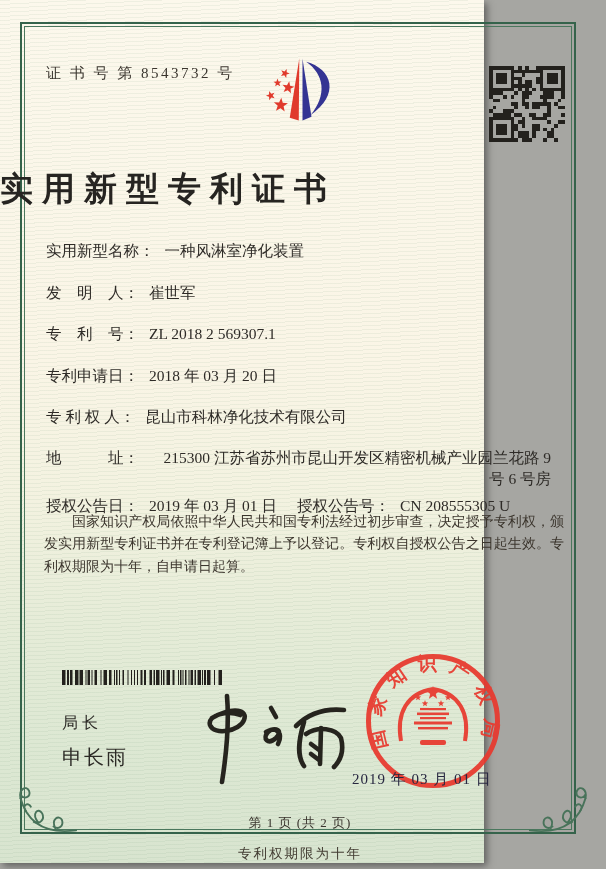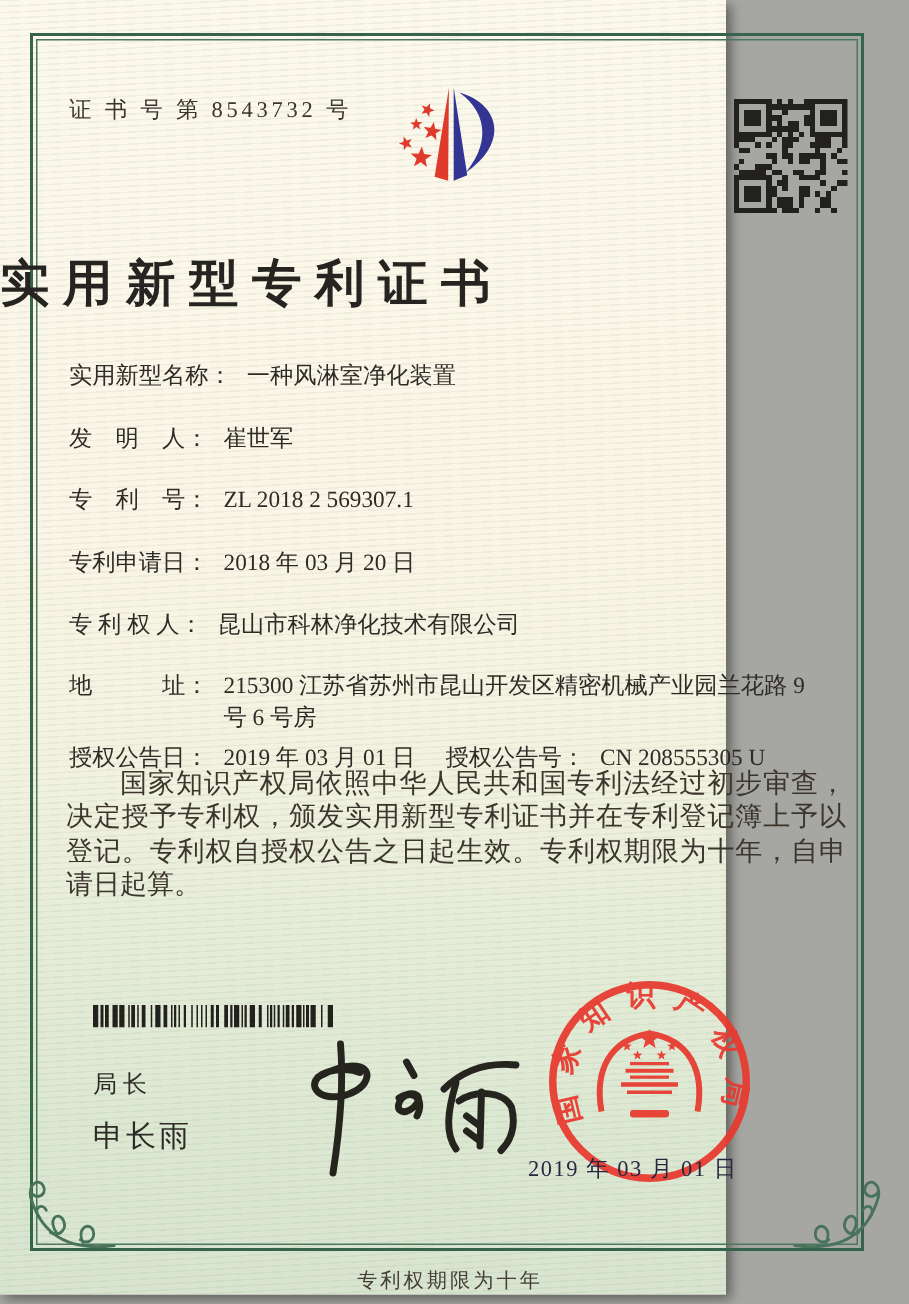--- a/index.html
+++ b/index.html
@@ -22,24 +22,24 @@
   }
   .cert-no { position:absolute; left:46px; top:64px; font-size:15px; color:#3a352e; letter-spacing:2.5px; }
   .logo { position:absolute; left:250px; top:52px; width:106px; height:102px; }
   .qr { position:absolute; left:489px; top:66px; width:76px; height:76px; }
   .title { position:absolute; left:0; top:167px; width:600px; text-align:left;
     font-size:33px; font-weight:700; letter-spacing:9px; color:#262421; }
   .row { position:absolute; left:46px; width:516px; display:flex; align-items:flex-start;
     font-size:15.5px; color:#2e2b27; line-height:21px; }
   .row .lbl { flex:0 0 auto; white-space:pre; }
   .row .val { margin-left:10px; }
-  .row .val.wide { width:402px; }
+  .row .val.wide { width:402px;text-align:right; }
   .pair2 { position:absolute; left:251px; top:0; display:flex; }
   .paras { position:absolute; left:44px; top:511px; width:520px;
-    font-size:18px; line-height:22.4px; color:#3b352d; text-align:justify; }
+    font-size:14px; line-height:22.4px; color:#3b352d; text-align:justify; }
   .paras p { text-indent:2em; }
   .barcode { position:absolute; left:62px; top:670px; width:163px; height:15px; }
   .director-title { position:absolute; left:62px; top:713px; font-size:16px; color:#2c2a26;
     letter-spacing:4px; font-family:"Liberation Sans","DejaVu Sans",sans-serif; }
   .director-name { position:absolute; left:62px; top:744px; font-size:20px; color:#2c2a26;
     letter-spacing:2px; font-family:"Liberation Sans","DejaVu Sans",sans-serif; }
   .signature { position:absolute; left:178px; top:684px; width:178px; height:108px; }
   .seal { position:absolute; left:363px; top:651px; width:140px; height:140px; opacity:0.93; }
   .seal-date { position:absolute; left:352px; top:770px; width:140px; font-size:15px;
     color:#272740; letter-spacing:1px; }
@@ -444,14 +444,15 @@
   <svg class="ornament right" viewBox="0 0 70 70">
     <g fill="none" stroke="#48735a" stroke-width="2" stroke-linecap="round">
       <path d="M68,64 C38,68 17,58 9,30"></path>
       <path d="M9,30 C7,20 15,16 18,22 C21,29 12,32 9,26"></path>
       <path d="M28,56 C20,46 28,39 32,46 C35,52 30,58 23,55"></path>
       <path d="M46,62 C41,52 50,47 53,53 C55,59 50,64 44,60"></path>
       <path d="M15,44 C10,38 17,33 20,39"></path>
     </g>
   </svg>
 
+  <div class="page-info">第 1 页 (共 2 页)</div>
   <div class="back-note">专利权期限为十年</div>
 </div>
 
 </body></html>

